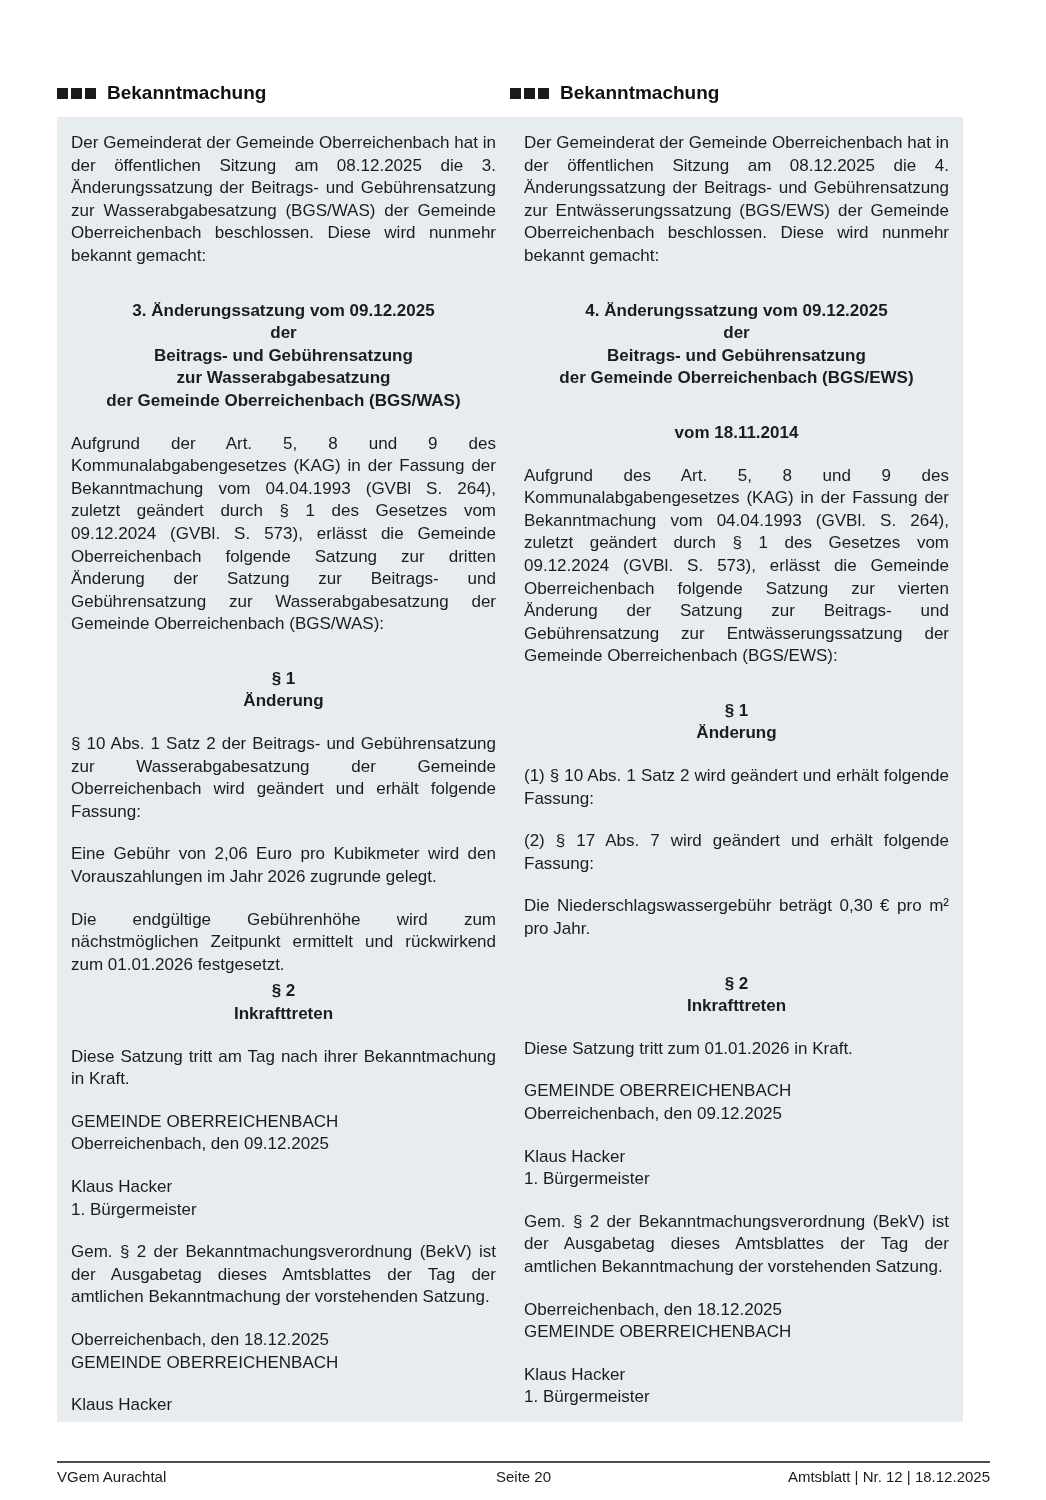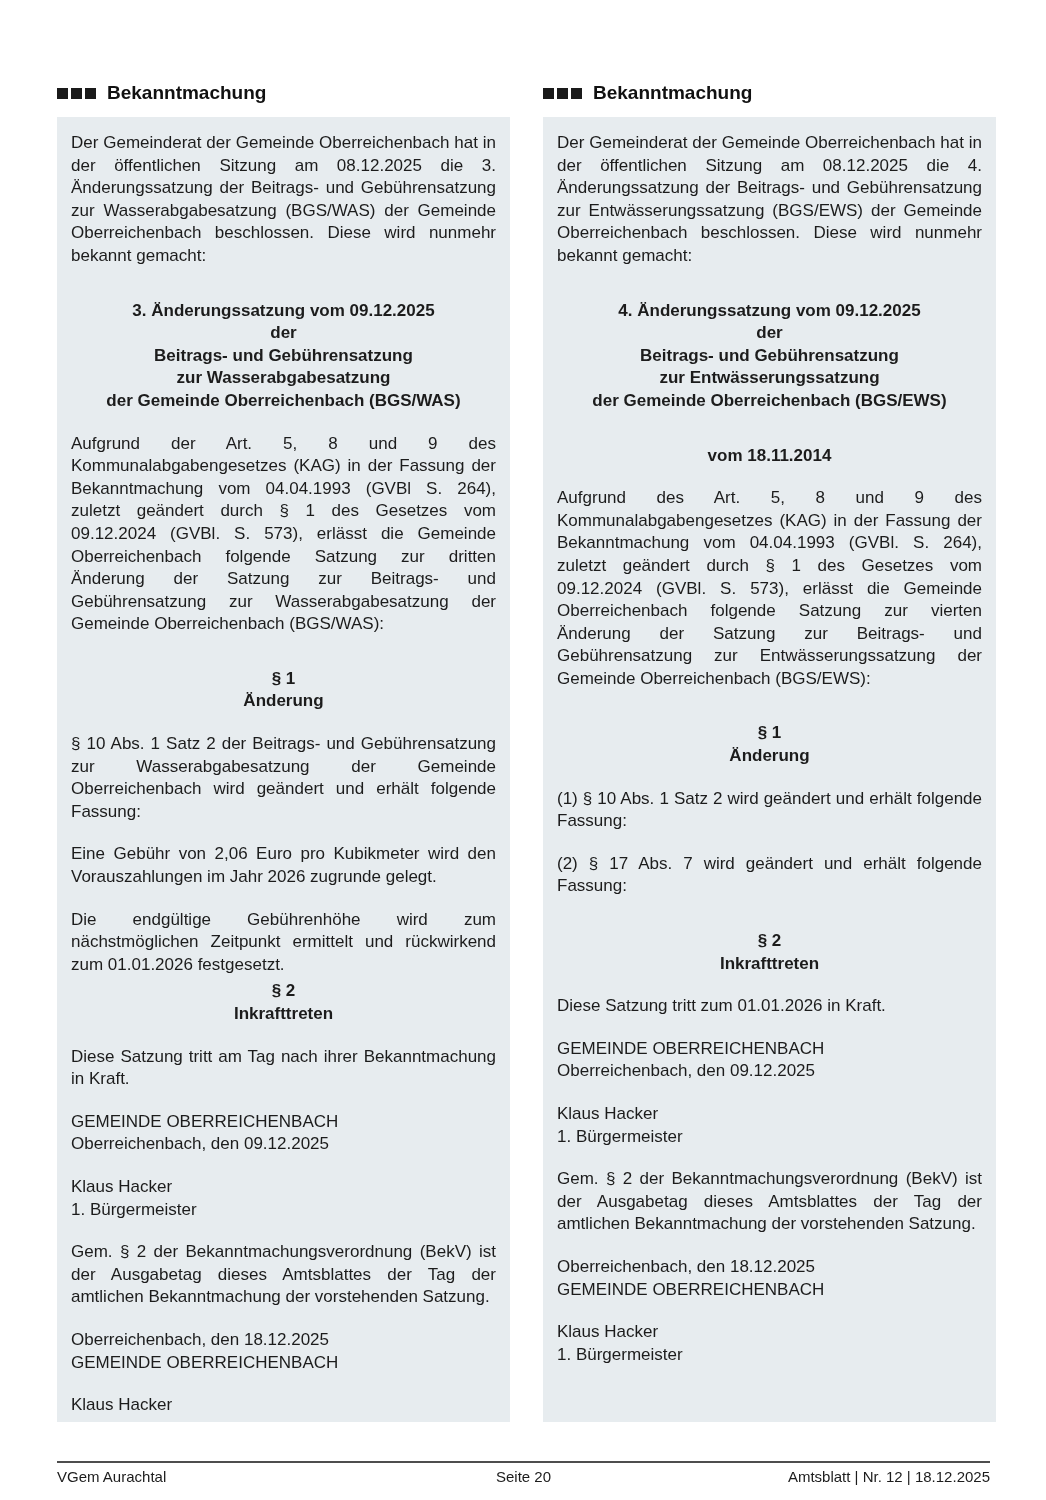--- a/index.html
+++ b/index.html
@@ -10,21 +10,20 @@
     background: #ffffff;
     font-family: "Liberation Sans", sans-serif;
     color: #1c1c1c;
     overflow: hidden;
   }
   .content {
     position: absolute;
     left: 57px;
     top: 82px;
     display: flex;
-    gap: 33px;
   }
   .col { width: 453px; }
   .col-header {
     display: flex;
     align-items: center;
     height: 22px;
     margin-bottom: 13px;
   }
   .squares { display: inline-flex; gap: 3px; }
   .squares i {
@@ -138,33 +137,33 @@
             <i style="background: rgb(26, 26, 26);"></i>
           </span>
         <span class="col-header-label">Bekanntmachung</span>
       </div>
       <div class="doc-box" style="background: rgb(231, 236, 239);">
           <div class="blk justify">Der Gemeinderat der Gemeinde Oberreichenbach hat in der öffentlichen Sitzung am 08.12.2025 die 4. Änderungssatzung der Beitrags- und Gebührensatzung zur Entwässerungssatzung (BGS/EWS) der Gemeinde Oberreichenbach beschlossen. Diese wird nunmehr bekannt gemacht:</div>
           <div class="blk center">
             <div>4. Änderungssatzung vom 09.12.2025</div>
             <div>der</div>
             <div>Beitrags- und Gebührensatzung</div>
-            <div>zur Entwässerungssatzung</div>
             <div>der Gemeinde Oberreichenbach (BGS/EWS)</div>
           </div>
           <div class="blk center">
             <div>vom 18.11.2014</div>
           </div>
           <div class="blk justify">Aufgrund des Art. 5, 8 und 9 des Kommunalabgabengesetzes (KAG) in der Fassung der Bekanntmachung vom 04.04.1993 (GVBl. S. 264), zuletzt geändert durch § 1 des Gesetzes vom 09.12.2024 (GVBl. S. 573), erlässt die Gemeinde Oberreichenbach folgende Satzung zur vierten Änderung der Satzung zur Beitrags- und Gebührensatzung zur Entwässerungssatzung der Gemeinde Oberreichenbach (BGS/EWS):</div>
           <div class="blk center">
             <div>§ 1</div>
             <div>Änderung</div>
           </div>
           <div class="blk justify">(1) § 10 Abs. 1 Satz 2 wird geändert und erhält folgende Fassung:</div>
           <div class="blk justify">(2) § 17 Abs. 7 wird geändert und erhält folgende Fassung:</div>
+          <div class="blk justify">Die Niederschlagswassergebühr beträgt 0,30 € pro m² pro Jahr.</div>
           <div class="blk center">
             <div>§ 2</div>
             <div>Inkrafttreten</div>
           </div>
           <div class="blk justify">Diese Satzung tritt zum 01.01.2026 in Kraft.</div>
           <div class="blk">
             <div>GEMEINDE OBERREICHENBACH</div>
             <div>Oberreichenbach, den 09.12.2025</div>
           </div>
           <div class="blk">

